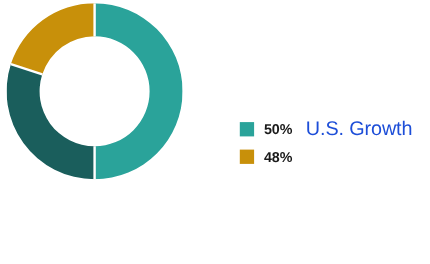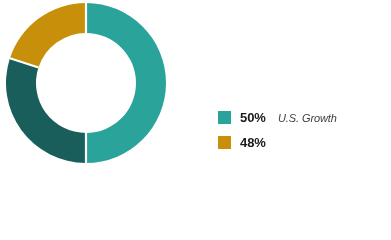--- a/index.html
+++ b/index.html
@@ -54,25 +54,24 @@
     width: 38px;
     flex: 0 0 38px;
     margin-left: 9px;
     font-size: 13px;
     font-weight: bold;
     color: #1a1a1a;
     letter-spacing: -0.1px;
     text-align: left;
   }
   .legend-label {
-    font-size: 11px;
-    color: #404040;
+    font-size: 18px;
+    color: #1d4ed8;
     white-space: nowrap;
     letter-spacing: -0.1px;
-    font-style: italic;
   }
 </style>
 </head>
 <body>
 
 <div id="chart-widget">
 
   <div id="donut-chart">
     <svg viewBox="0 0 160 160" xmlns="http://www.w3.org/2000/svg">
 

